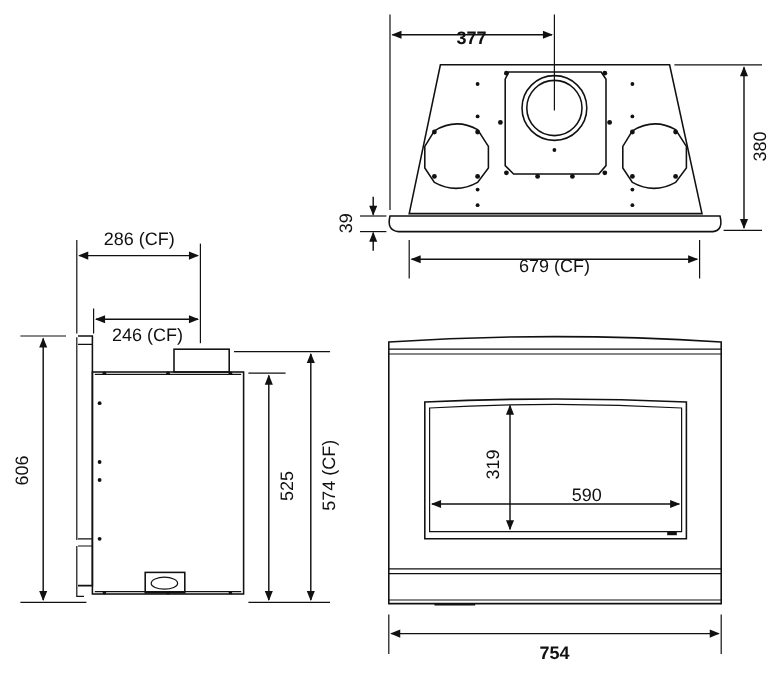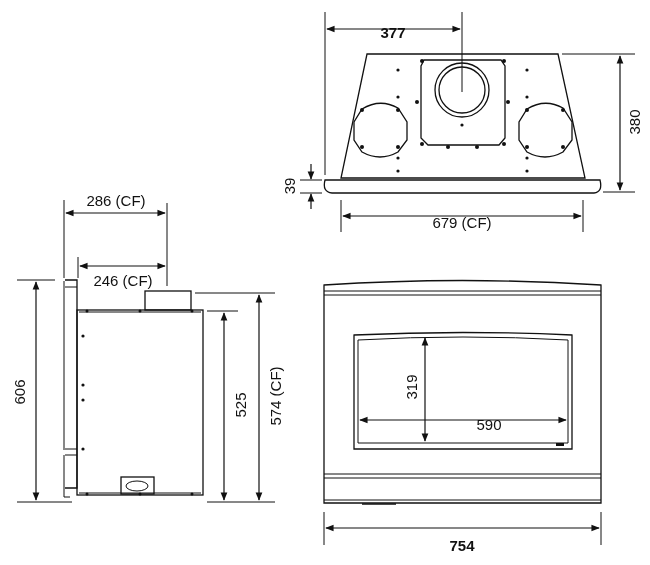--- a/index.html
+++ b/index.html
@@ -157,14 +157,14 @@
 <div class="lbl rot" style="left:289px; top:186px;">39</div>
 <div class="lbl hz" style="left:462px; top:222px;">679 (CF)</div>
 
 <div class="lbl hz" style="left:116px; top:200px;text-align:center;">286 (CF)</div>
 <div class="lbl hz" style="left:123px; top:236px;margin-top:44px;">246 (CF)</div>
 <div class="lbl rot" style="left:19px;  top:392px;">606</div>
 <div class="lbl rot" style="left:240px; top:405px;">525</div>
 <div class="lbl rot" style="left:275px; top:396px;">574 (CF)</div>
 
 <div class="lbl rot" style="left:411px; top:387px;">319</div>
-<div class="lbl hz" style="left:489px; top:424px;text-align:center;">590</div>
+<div class="lbl hz" style="left:489px; top:413px;text-align:center;">590</div>
 <div class="lbl hz" style="left:462px; top:545px;font-weight:bold;">754</div>
 
 </body></html>

